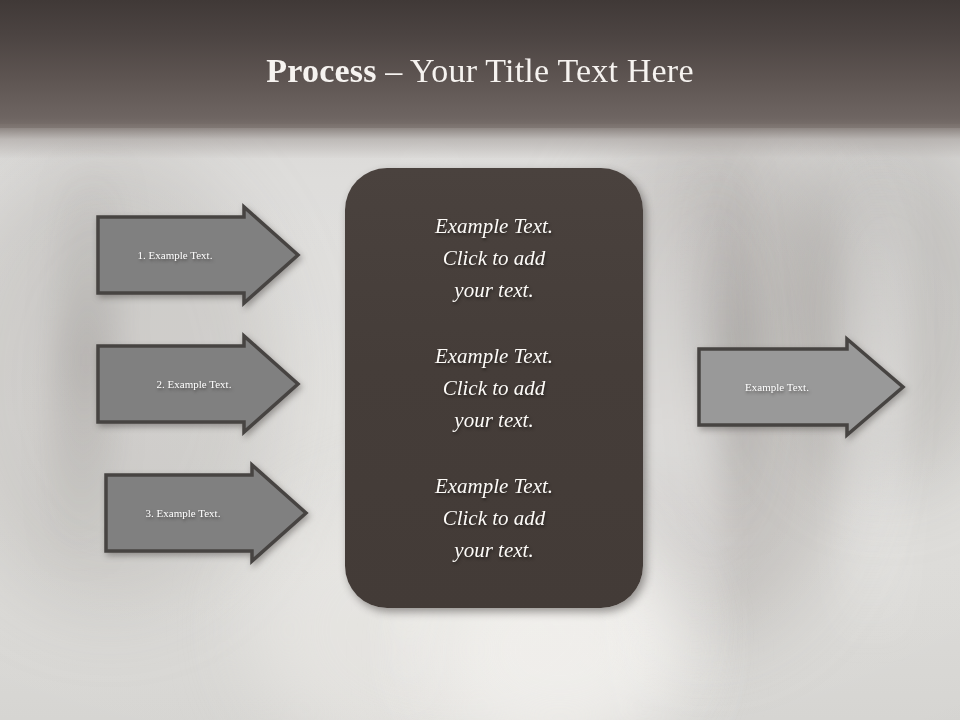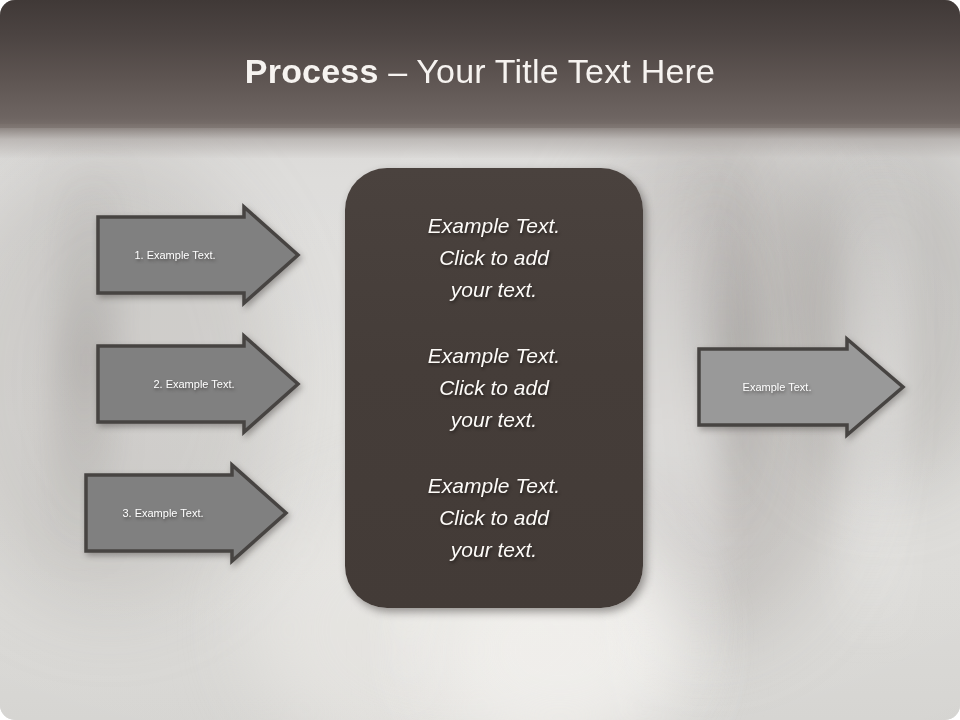--- a/index.html
+++ b/index.html
@@ -5,23 +5,22 @@
   html, body {
     margin: 0;
     padding: 0;
     background: #ffffff;
   }
   #slide {
     position: relative;
     width: 960px;
     height: 720px;
     overflow: hidden;
-    font-family: Liberation Sans, sans-serif;
+    font-family: Liberation Serif, serif;
     background: #dcdbd9;
-    border-radius: 15px;
   }
 
   
   .bg-base {
     position: absolute;
     inset: 0;
     background:
       linear-gradient(to bottom,
         #b9b4b2 0px,
         #d3d1cf 40px,
@@ -178,21 +177,21 @@
     <div class="arrow-label" style="top:39px;">1. Example Text.</div>
   </div>
 
   <div class="arrow arrow-left" style="left:96px; top:334px; width:204px; height:100px;">
     <svg width="204" height="100" viewBox="0 0 204 100">
       <polygon points="2,12 148,12 148,2 202,50 148,98 148,88 2,88" fill="#808080" stroke="#474442" stroke-width="3.5" stroke-linejoin="miter" style="filter: drop-shadow(2px 3px 3px rgba(60,55,52,0.42));"></polygon>
     </svg>
     <div class="arrow-label" style="top:39px;padding-left:38px;">2. Example Text.</div>
   </div>
 
-  <div class="arrow arrow-left" style="left:84px; top:463px; width:204px; height:100px;">
+  <div class="arrow arrow-left" style="left:104px; top:463px; width:204px; height:100px;">
     <svg width="204" height="100" viewBox="0 0 204 100">
       <polygon points="2,12 148,12 148,2 202,50 148,98 148,88 2,88" fill="#808080" stroke="#474442" stroke-width="3.5" stroke-linejoin="miter" style="filter: drop-shadow(2px 3px 3px rgba(60,55,52,0.42));"></polygon>
     </svg>
     <div class="arrow-label" style="top:39px;">3. Example Text.</div>
   </div>
 
   <div class="center-box">
     <div class="center-block">
       <span class="ln">Example Text.</span>
       <span class="ln">Click  to add</span>

